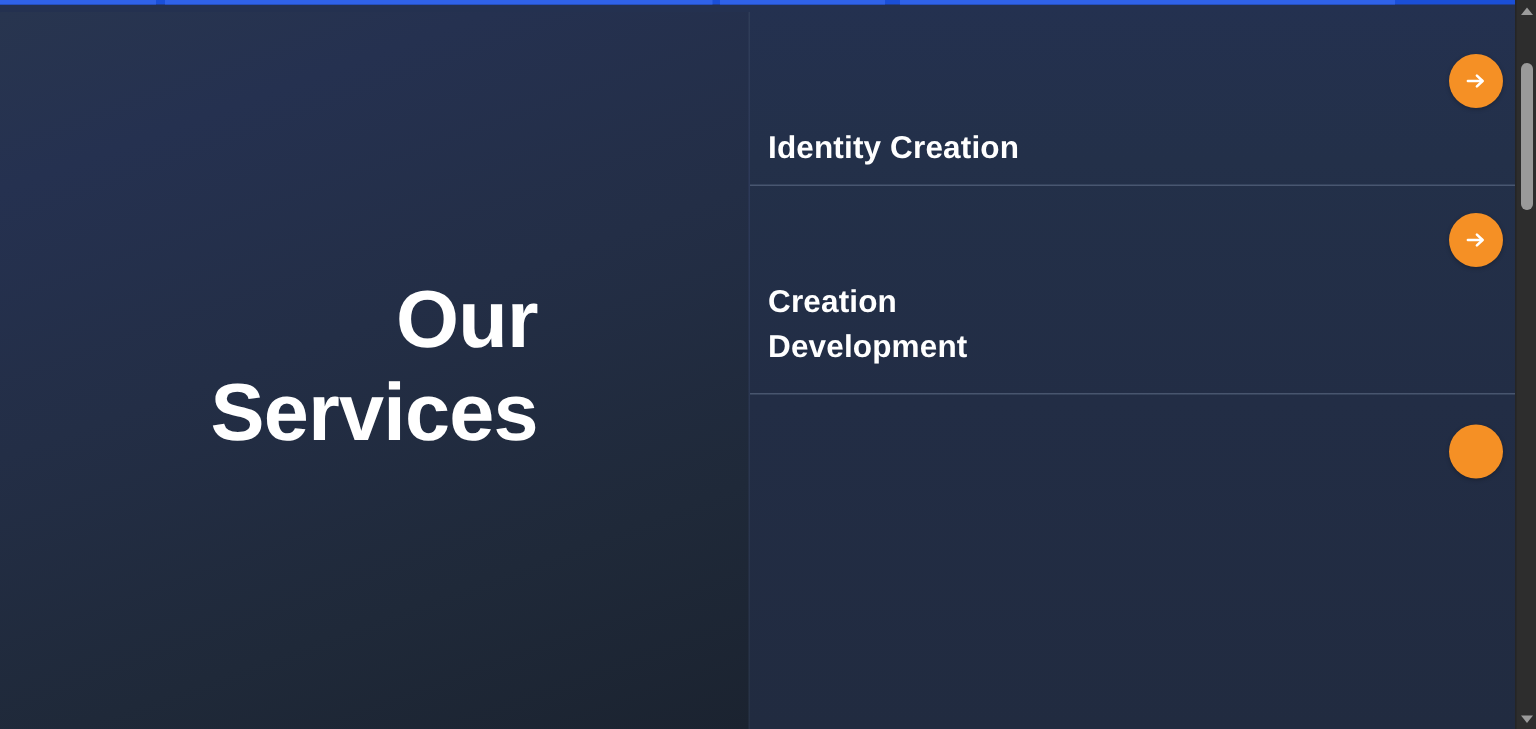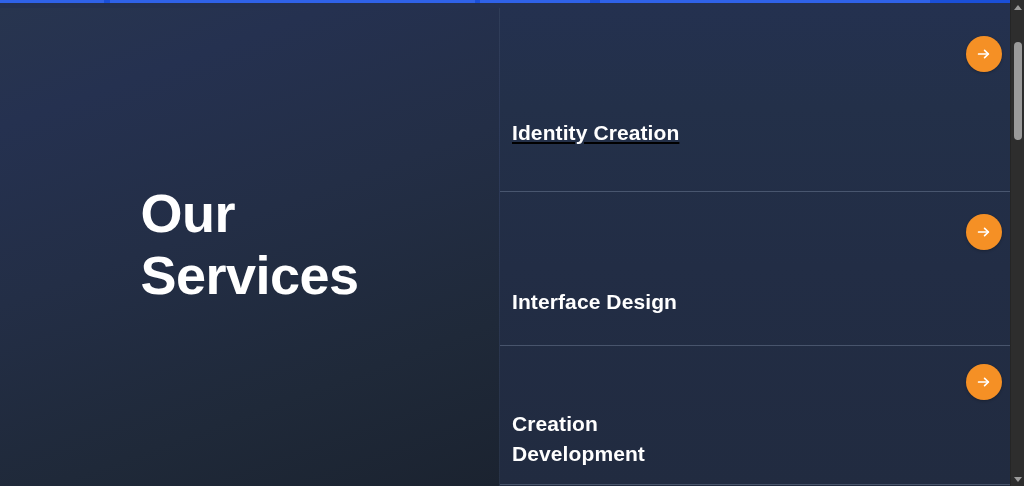--- a/index.html
+++ b/index.html
@@ -58,21 +58,21 @@
     justify-content:center;
     border-right:1px solid rgba(120,140,180,0.10);
     overflow:hidden;
   }
   .hero-inner { padding-bottom:4px; }
   .hero-title {
     color:#ffffff;
     font-size:54px;
     line-height:1.14;
     font-weight:700;
-    text-align:left;
+    text-align:right;
     letter-spacing:-0.5px;
     white-space:pre-line;
   }
 
   
   .services {
     position:absolute;
     top:0; left:500px;
     width:510px; height:486px;
   }
@@ -157,34 +157,23 @@
   <div class="surface"></div>
 
   <div class="hero">
     <div class="hero-inner">
       <div class="hero-title">Our
 Services</div>
     </div>
   </div>
 
   <div class="services">
-      <div class="service-row" style="height: 192px; text-decoration: underline;">
+      <div class="service-row" style="height: 124px;">
         <div class="label" style="margin-top: 74px;">Identity Creation</div>
         <button class="arrow-btn" style="top: 36px;">
-          <span>
-            <svg width="16" height="16" viewBox="0 0 16 16" aria-hidden="true">
-              <path d="M2.6 8 H12.1" stroke="#ffffff" stroke-width="1.7" stroke-linecap="round"></path>
-              <path d="M8.6 4.4 L12.4 8 L8.6 11.6" fill="none" stroke="#ffffff" stroke-width="1.7" stroke-linecap="round" stroke-linejoin="round"></path>
-            </svg>
-          </span>
-        </button>
-      </div>
-      <div class="service-row" style="height: 154px;">
-        <div class="label" style="margin-top: 66px;">Interface Design</div>
-        <button class="arrow-btn" style="top: 22px;">
           <span>
             <svg width="16" height="16" viewBox="0 0 16 16" aria-hidden="true">
               <path d="M2.6 8 H12.1" stroke="#ffffff" stroke-width="1.7" stroke-linecap="round"></path>
               <path d="M8.6 4.4 L12.4 8 L8.6 11.6" fill="none" stroke="#ffffff" stroke-width="1.7" stroke-linecap="round" stroke-linejoin="round"></path>
             </svg>
           </span>
         </button>
       </div>
       <div class="service-row" style="height: 139px;">
         <div class="label" style="margin-top: 47px;">Creation

